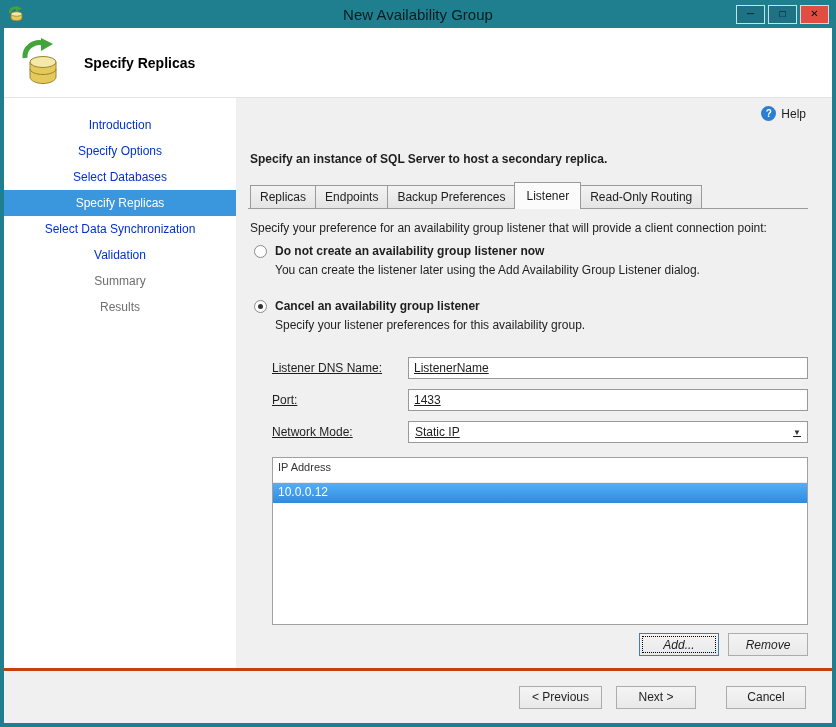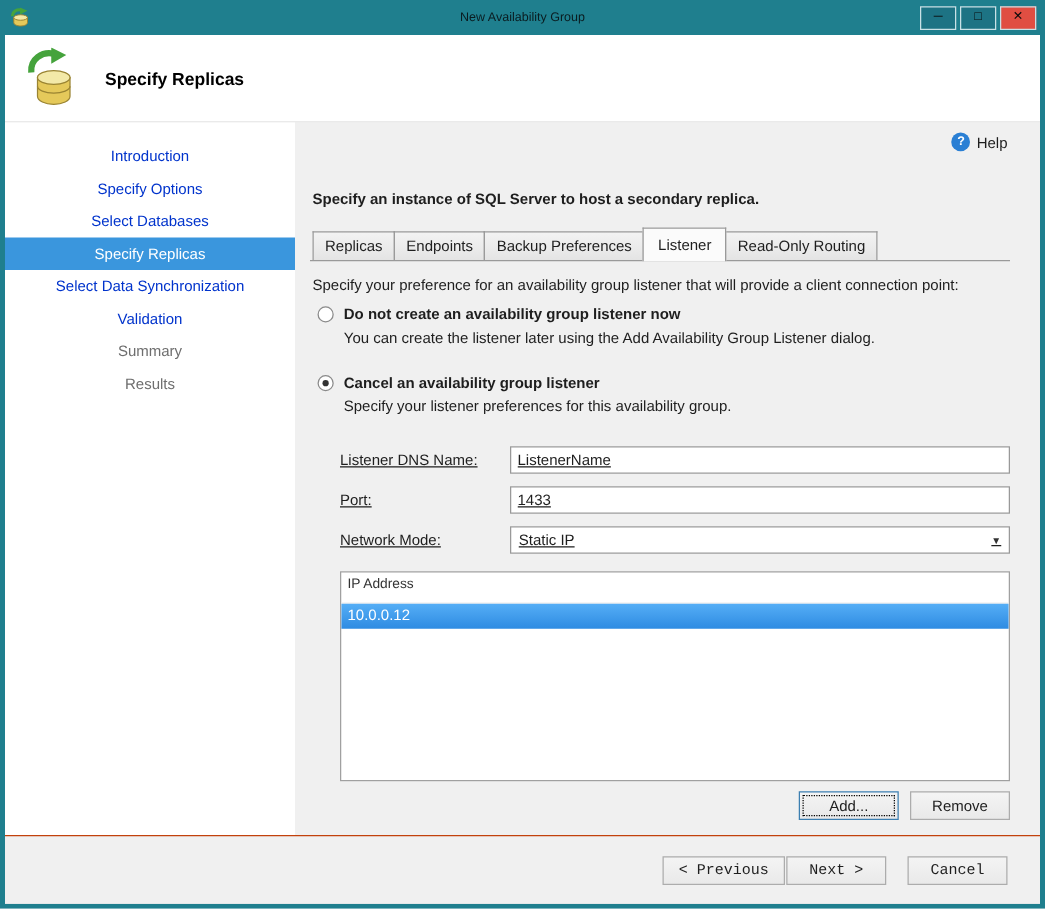--- a/index.html
+++ b/index.html
@@ -5,21 +5,21 @@
 <style>
   * { box-sizing: border-box; margin: 0; padding: 0; }
   html, body { width: 836px; height: 727px; overflow: hidden; }
   body { font-family: "Liberation Sans", "DejaVu Sans", sans-serif; font-size: 12px; color: #1e1e1e; background: #fff; }
 
   .window { width: 836px; height: 727px; background: #1f7f8e; display: flex; flex-direction: column; }
 
   
   .titlebar { height: 28px; flex: 0 0 28px; display: flex; align-items: center; padding: 0 7px 0 8px; position: relative; }
   .app-icon { width: 16px; height: 16px; display: inline-flex; z-index: 1; }
-  .title { position: absolute; left: 0; right: 0; text-align: center; font-size: 10px; color: #0a1c20; }
+  .title { position: absolute; left: 0; right: 0; text-align: center; font-size: 15px; color: #0a1c20; }
   .win-controls { margin-left: auto; display: flex; gap: 3px; z-index: 1; }
   .winbtn { width: 29px; height: 19px; border: 1px solid #c9e1e6; background: #1d7384; color: #0a0a0a; font-size: 10px; line-height: 1; display: flex; align-items: center; justify-content: center; cursor: pointer; font-family: inherit; padding: 0; font-weight: bold; }
   .winbtn.close { background: #e04e42; }
 
   .window-body { flex: 1; margin: 0 4px 4px; background: #f0f0f0; display: flex; flex-direction: column; min-height: 0; }
 
   
   .header { background: #fff; flex: 0 0 70px; display: flex; align-items: center; gap: 18px; padding-left: 16px; border-bottom: 1px solid #e3e3e3; }
   .header h1 { font-size: 14px; font-weight: bold; color: #000; }
   .header-icon { width: 46px; height: 50px; display: inline-flex; }
@@ -55,26 +55,26 @@
   .form-row .flabel { width: 136px; flex: 0 0 136px; }
   .text-input { flex: 1; height: 22px; border: 1px solid #999; padding: 0 5px; font: inherit; background: #fff; color: #1e1e1e; }
   .select { flex: 1; height: 22px; border: 1px solid #999; background: #fff; display: flex; align-items: center; padding: 0 6px; cursor: pointer; }
   .chev { margin-left: auto; font-size: 8px; color: #333; }
 
   .ip-list { margin: 4px 0 0 22px; height: 168px; border: 1px solid #a0a0a0; background: #fff; overflow: hidden; }
   .list-header { height: 25px; line-height: 19px; padding-left: 5px; color: #333; border-bottom: 1px solid #ececec; font-size: 11px; }
   .list-row { height: 20px; line-height: 18px; padding-left: 5px; cursor: default; }
   .list-row.selected { background: linear-gradient(#55aef6, #2e8be2); color: #fff; }
 
-  .list-buttons { display: flex; justify-content: flex-end; gap: 9px; margin-top: 8px; }
+  .list-buttons { display: flex; justify-content: flex-end; gap: 9px; margin-top: 8px; font-style: italic; }
 
   .btn { min-width: 80px; height: 23px; border: 1px solid #acacac; background: linear-gradient(#f4f4f4, #e9e9e9); font: inherit; cursor: pointer; padding: 0 12px; color: #1e1e1e; }
   .btn.focused { border-color: #3c7fb1; outline: 1px dotted #000; outline-offset: -4px; }
 
-  .footer { flex: 0 0 55px; display: flex; align-items: center; justify-content: flex-end; gap: 1px; padding-right: 26px; background: #f0f0f0; border-top: 1px solid #c2410c; font-family: Liberation Mono, monospace; }
+  .footer { flex: 0 0 55px; display: flex; align-items: center; justify-content: flex-end; gap: 14px; padding-right: 26px; background: #f0f0f0; border-top: 3px solid #c2410c; }
   .footer .cancel { margin-left: 16px; }
 </style>
 </head>
 <body>
 
 <div class="window">
 
   <div class="titlebar">
     <span class="app-icon">
       <svg width="16" height="16" viewBox="0 0 16 16">

